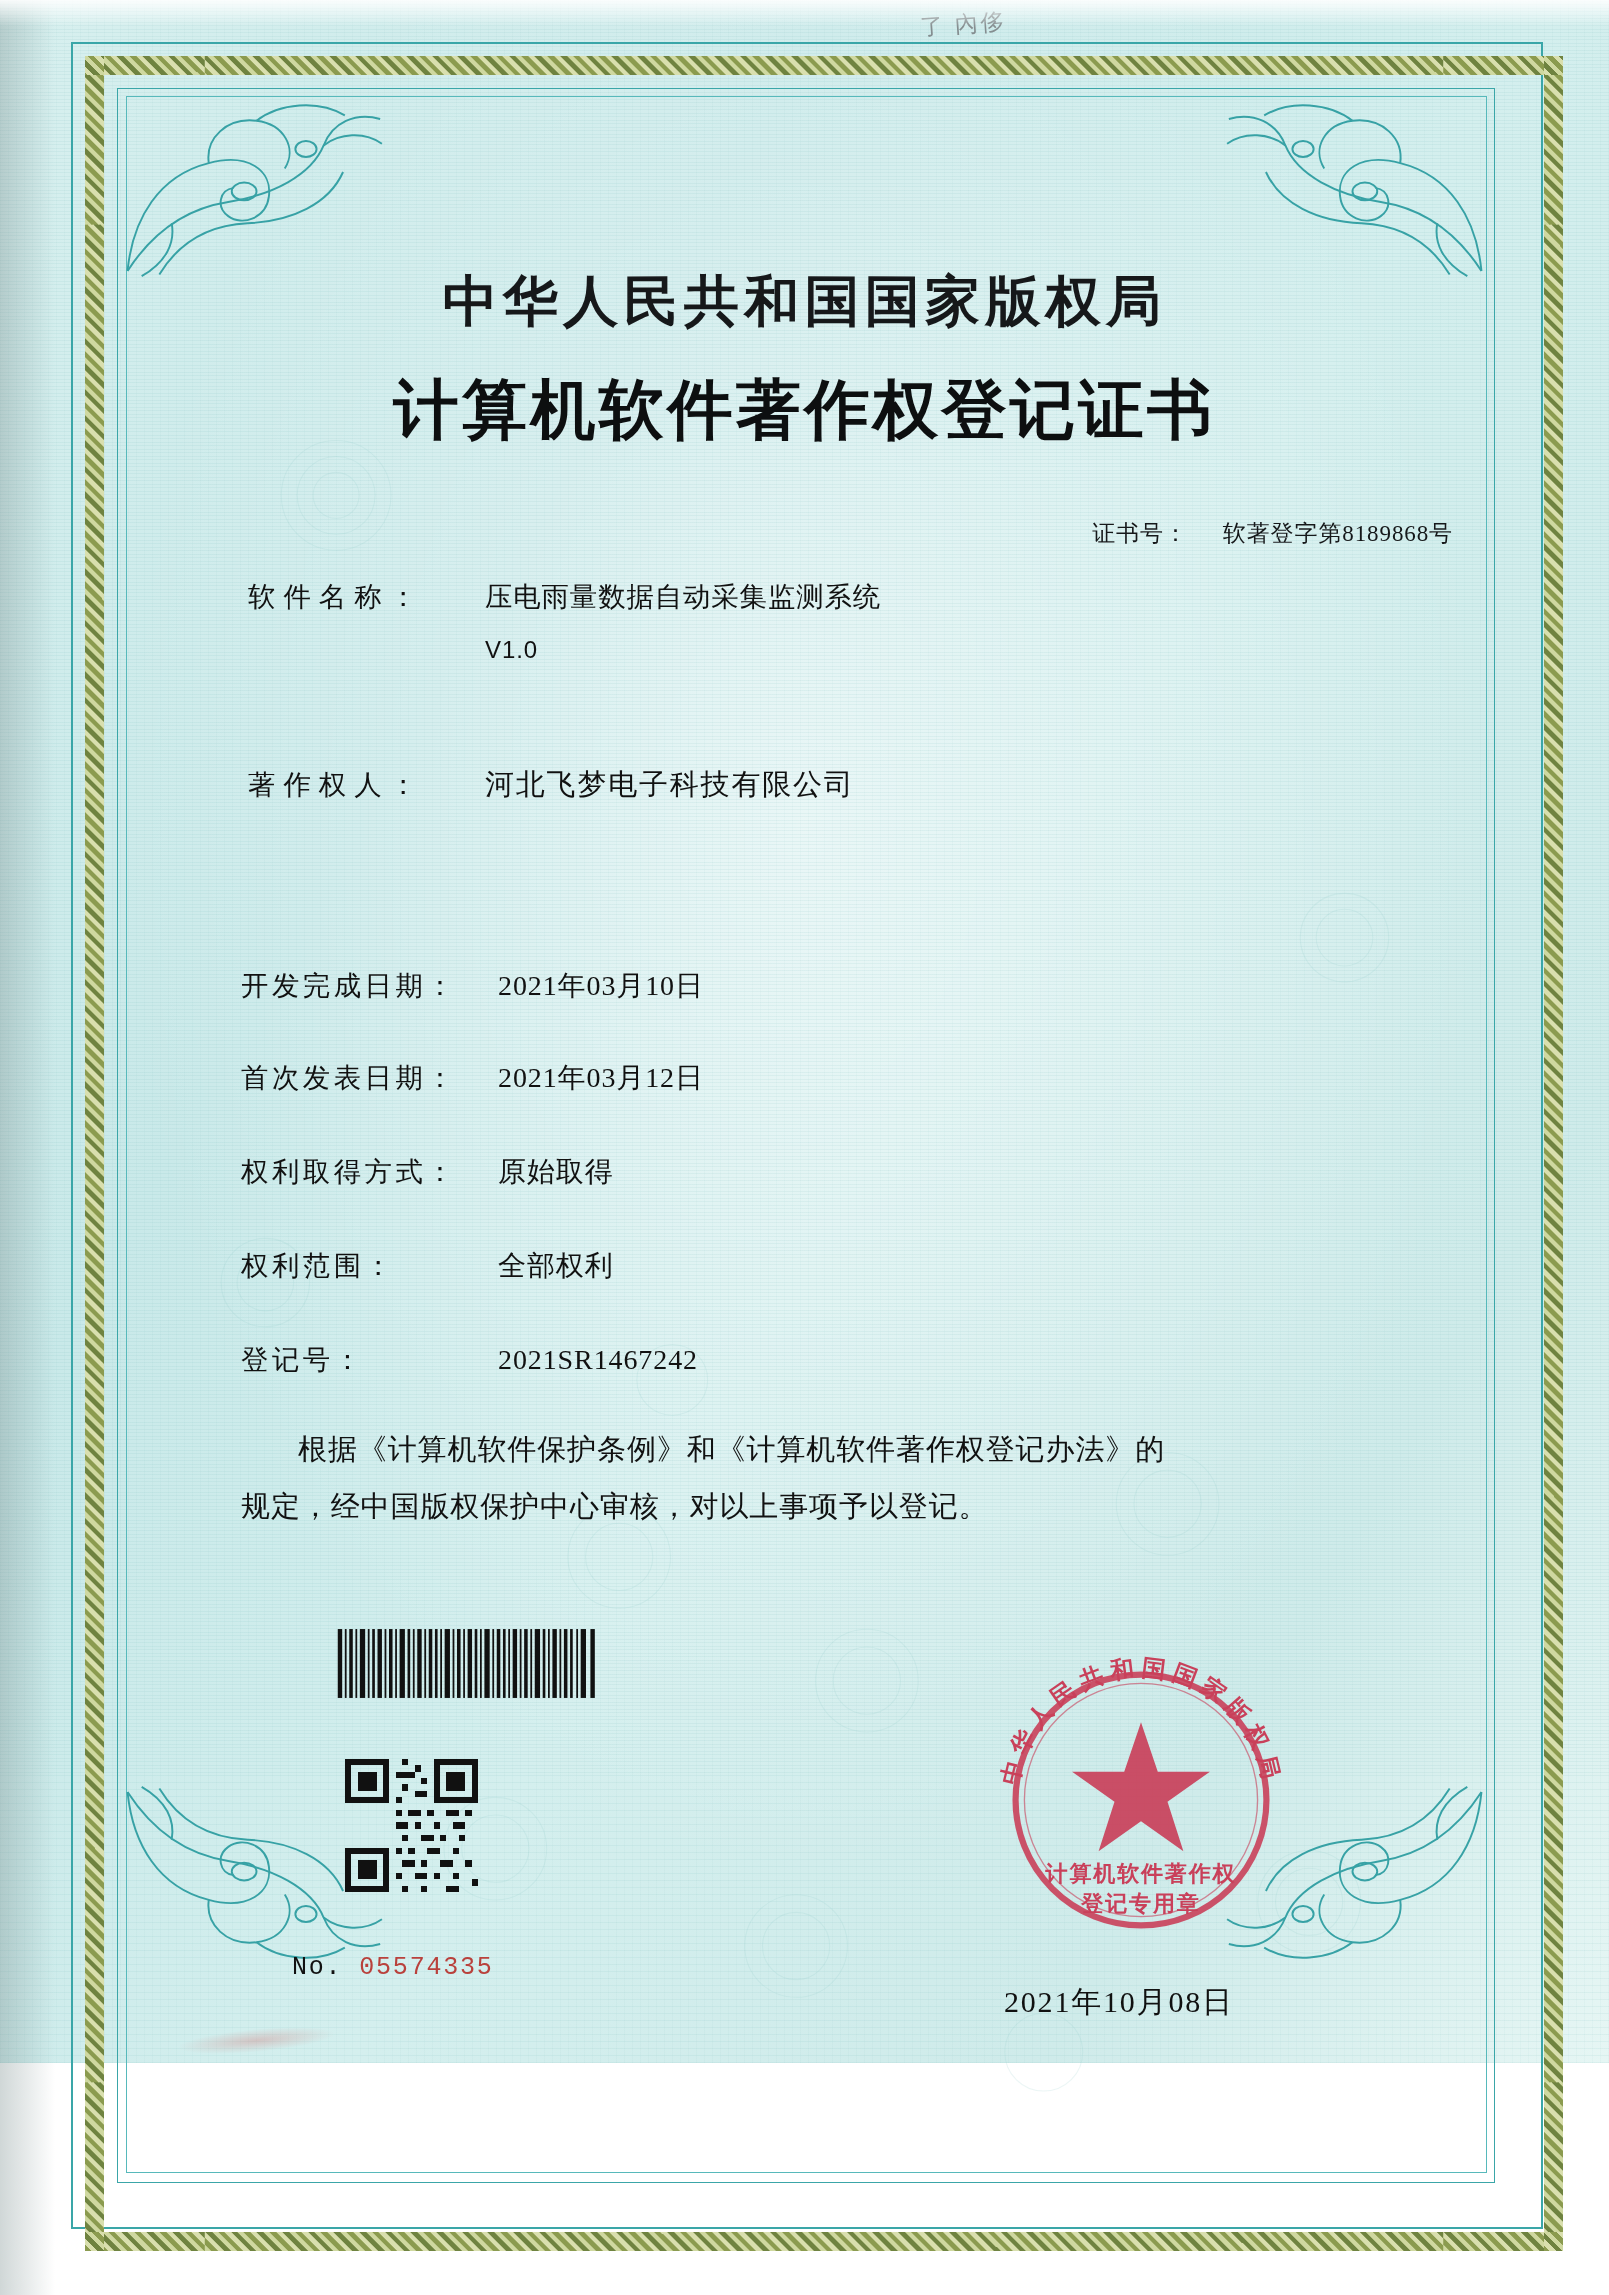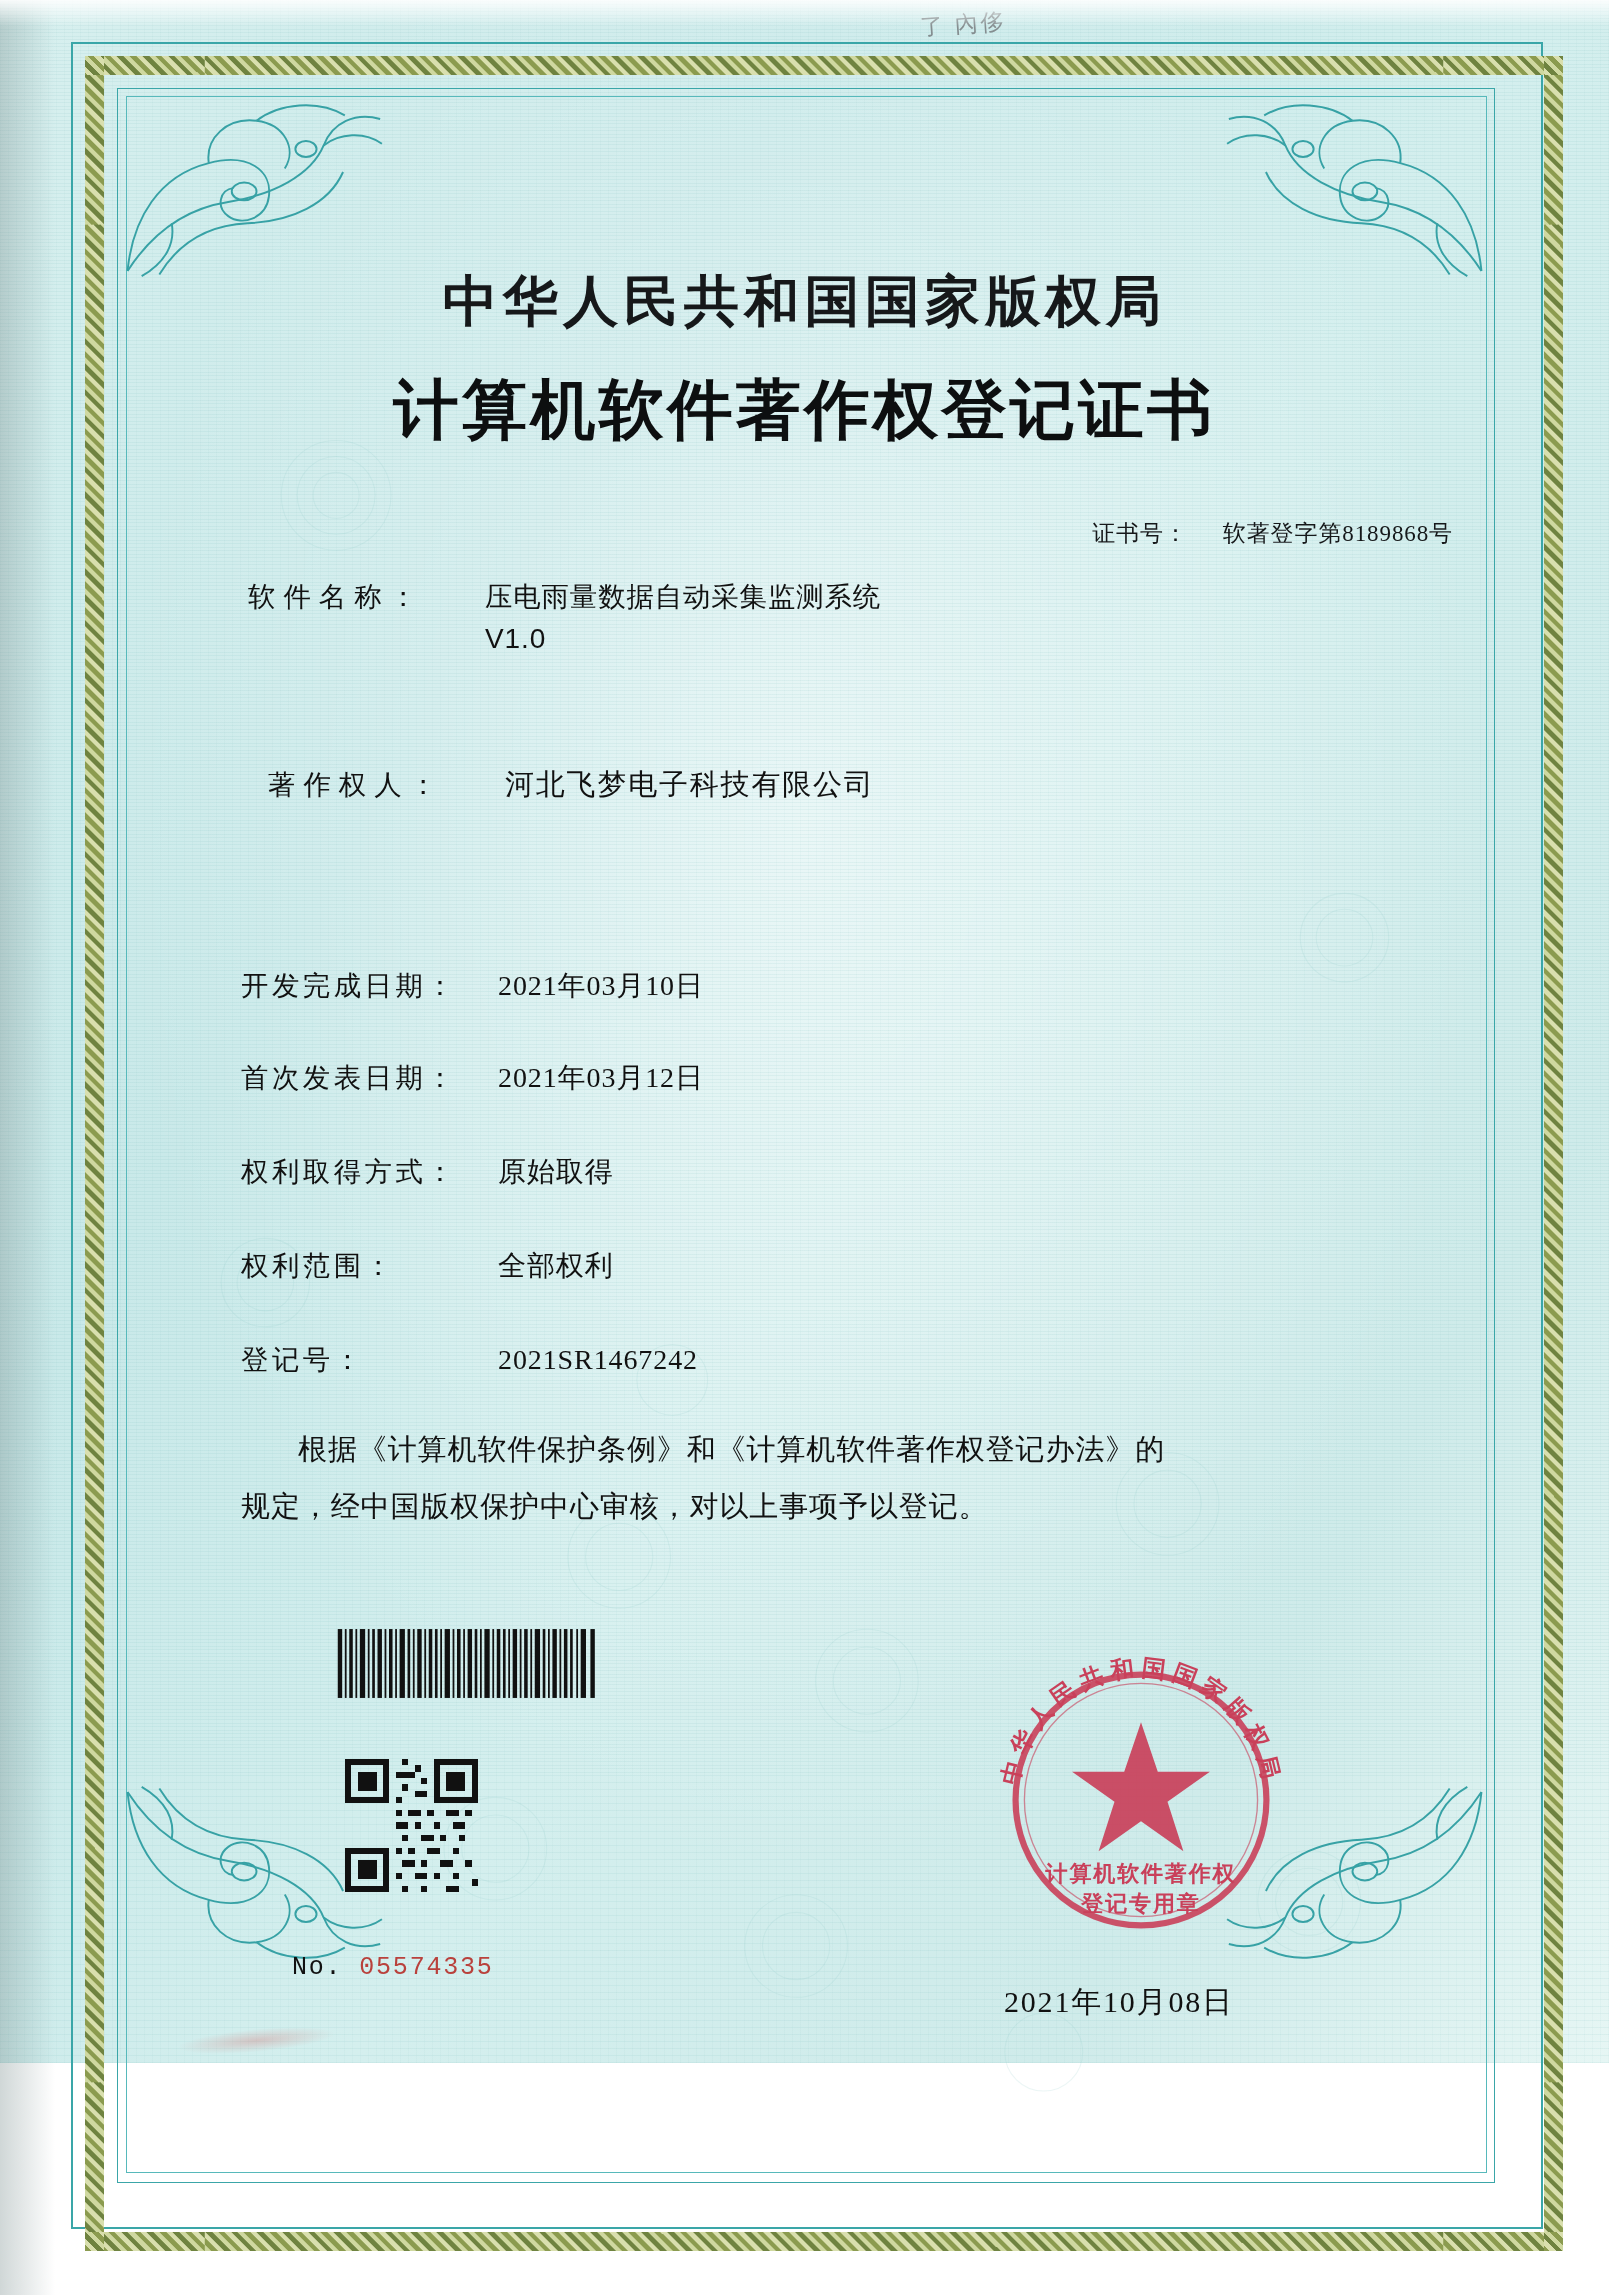--- a/index.html
+++ b/index.html
@@ -78,24 +78,24 @@
   #cert-no-line .lbl{margin-right:35px;}
 
   
   .field{position:absolute;font-size:27.4px;color:#111;letter-spacing:0.9px;}
   .field .lbl{display:inline-block;}
   .field .val{display:inline-block;}
 
   #f-softname{left:248px;top:579px;}
   #f-softname .lbl{width:237px;letter-spacing:8px;}
   #f-softname .val{vertical-align:top;}
-  #f-softname .val .l2{display:block;margin-top:8px;font-family:"Liberation Sans",sans-serif;font-size:28px;}
+  #f-softname .val .l2{display:block;margin-top:21px;font-family:"Liberation Sans",sans-serif;font-size:24px;}
 
   #f-owner{left:248px;top:765px;}
-  #f-owner .lbl{width:237px;letter-spacing:8px;margin-left:20px;}
+  #f-owner .lbl{width:237px;letter-spacing:8px;}
   #f-owner .val{font-size:29px;letter-spacing:1.8px;}
 
   #f-devdate{left:241px;top:948px;}
   #f-pubdate{left:241px;top:1040px;}
   #f-acquire{left:241px;top:1134px;}
   #f-scope{left:241px;top:1228px;}
   #f-regno{left:241px;top:1322px;}
   .field.row .lbl{width:257px;letter-spacing:3.5px;margin-top:20px;}
   .field.row .val{font-size:28px;letter-spacing:0.9px;}
 

